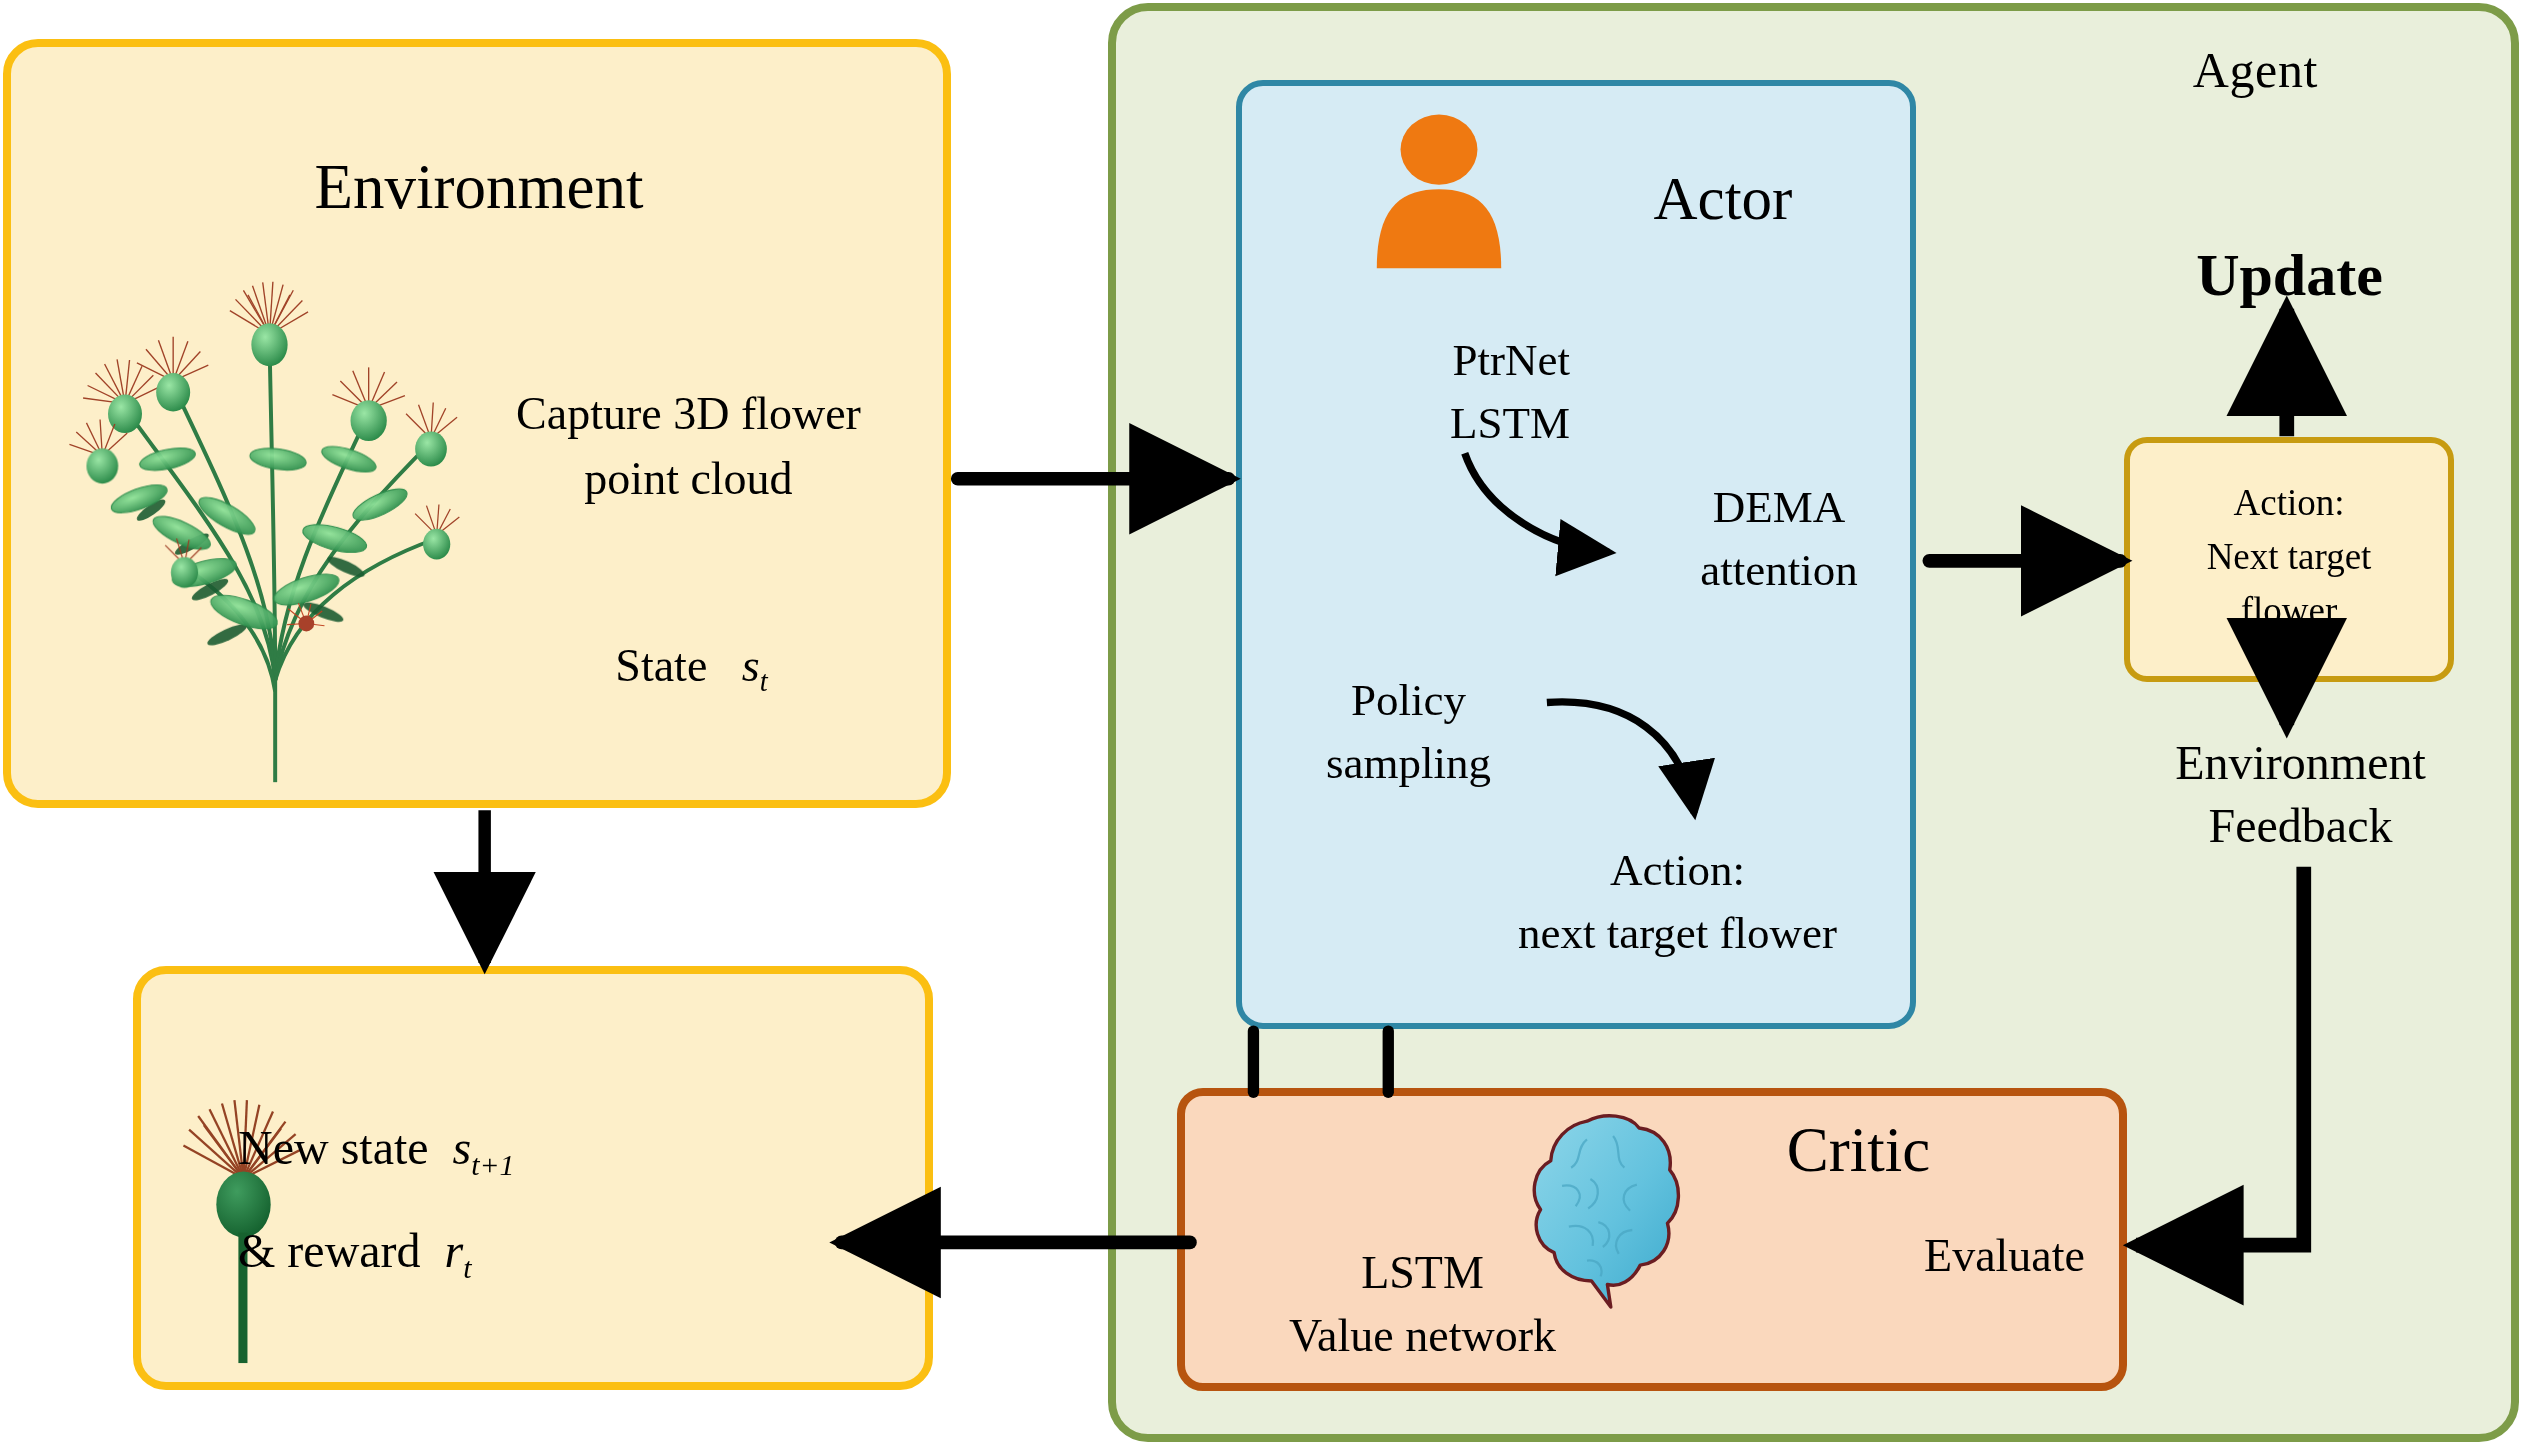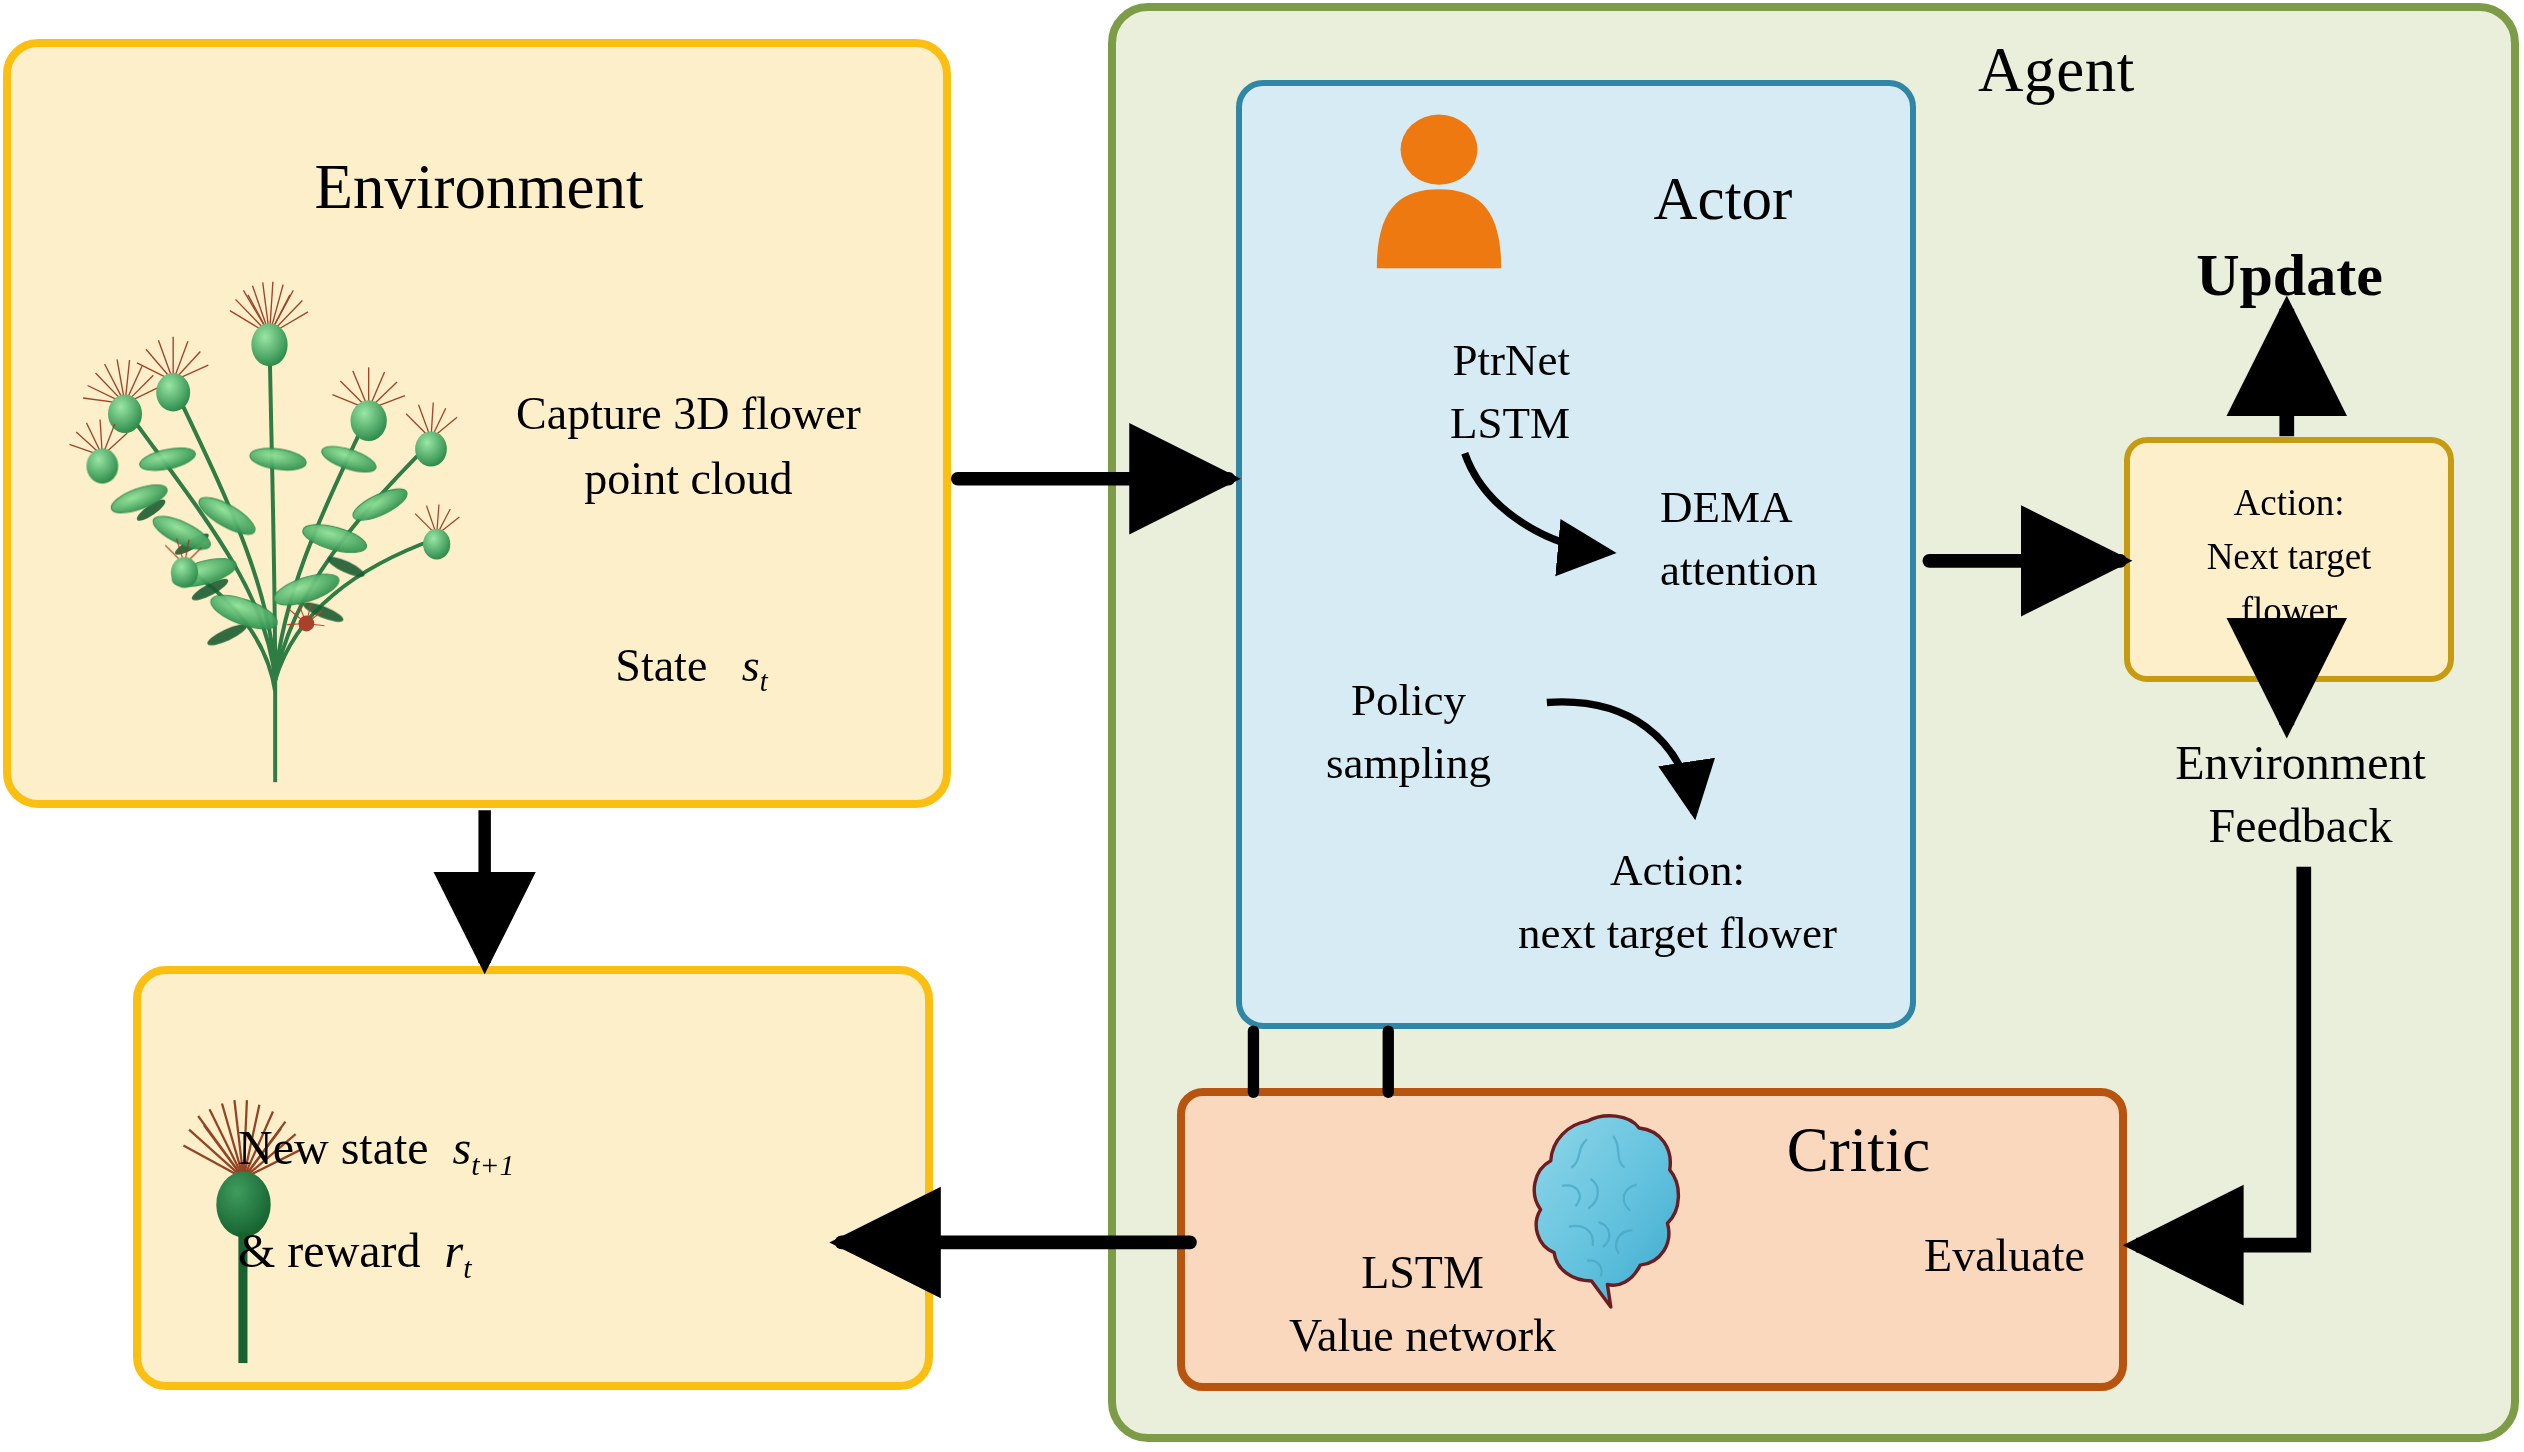--- a/index.html
+++ b/index.html
@@ -7,21 +7,21 @@
        font-family:"Liberation Serif","DejaVu Serif",serif;color:#000;}
   .abs{position:absolute;}
   .box{position:absolute;box-sizing:border-box;}
 
   
   #agent-container{
     left:1108px;top:2.8px;width:1411px;height:1439px;
     background:#e9efdb;border:8px solid #7d9c48;border-radius:40px;
   }
   #agent-title{left:1978px;top:31px;width:340px;height:79px;
-    font-size:63px;line-height:79px;text-align:left;letter-spacing:0.6px;}
+    font-size:50px;line-height:79px;text-align:right;letter-spacing:0.6px;}
 
   
   #environment-box{
     left:2.8px;top:39px;width:948px;height:769px;
     background:#fdefc9;border:8px solid #fbbf12;border-radius:35px;
   }
   #environment-title{left:187px;top:148px;width:584px;height:79px;
     font-size:63px;line-height:79px;text-align:center;}
   #env-capture-text{left:459px;top:381px;width:459px;height:130px;
     font-size:46px;line-height:65px;text-align:center;}
@@ -39,21 +39,21 @@
   
   #actor-box{
     left:1236px;top:80px;width:680px;height:949px;
     background:#d6ebf4;border:6.8px solid #2f87a5;border-radius:27px;
   }
   #actor-title{left:1587px;top:159px;width:272px;height:79px;
     font-size:61px;line-height:79px;text-align:center;}
   #actor-ptrnet-text{left:1343px;top:329px;width:227px;height:125px;
     font-size:45px;line-height:63px;text-align:right;}
   #actor-dema-text{left:1660px;top:476px;width:238px;height:125px;
-    font-size:45px;line-height:63px;}
+    font-size:45px;line-height:63px;text-align:center;}
   #actor-policy-text{left:1298px;top:669px;width:221px;height:125px;
     font-size:45px;line-height:63px;text-align:center;}
   #actor-action-text{left:1445px;top:839px;width:465px;height:125px;
     font-size:45px;line-height:63px;text-align:center;}
 
   
   #critic-box{
     left:1177px;top:1088px;width:950px;height:303px;
     background:#fad8bd;border:8px solid #b7540f;border-radius:26px;
   }

